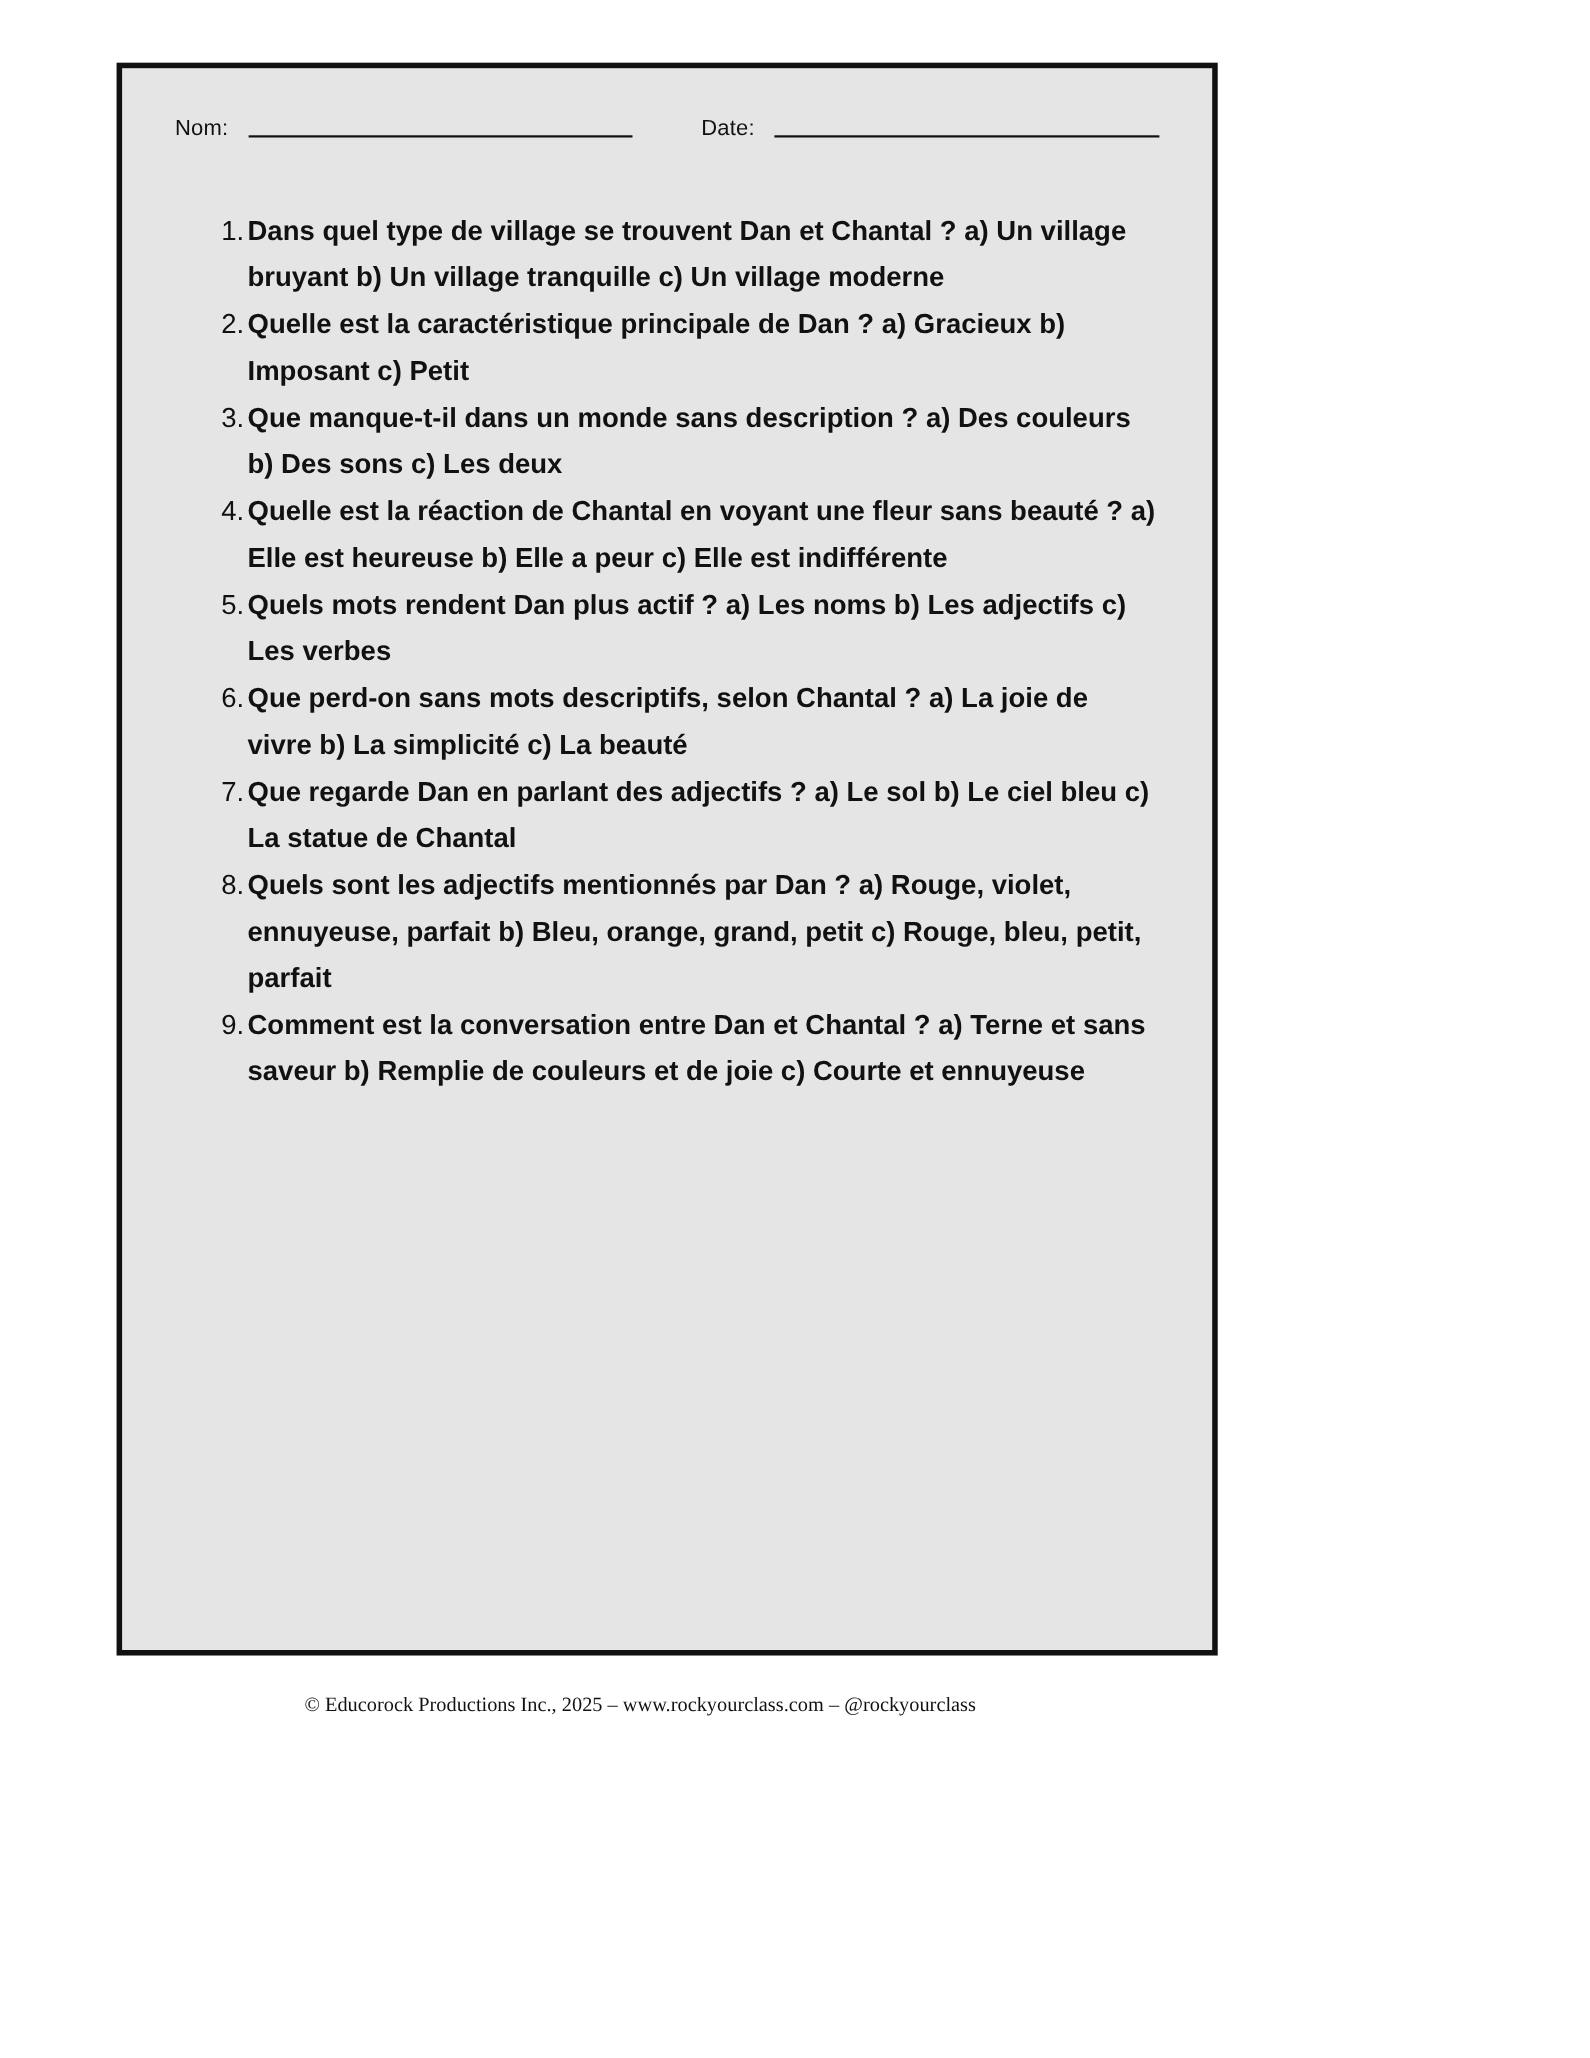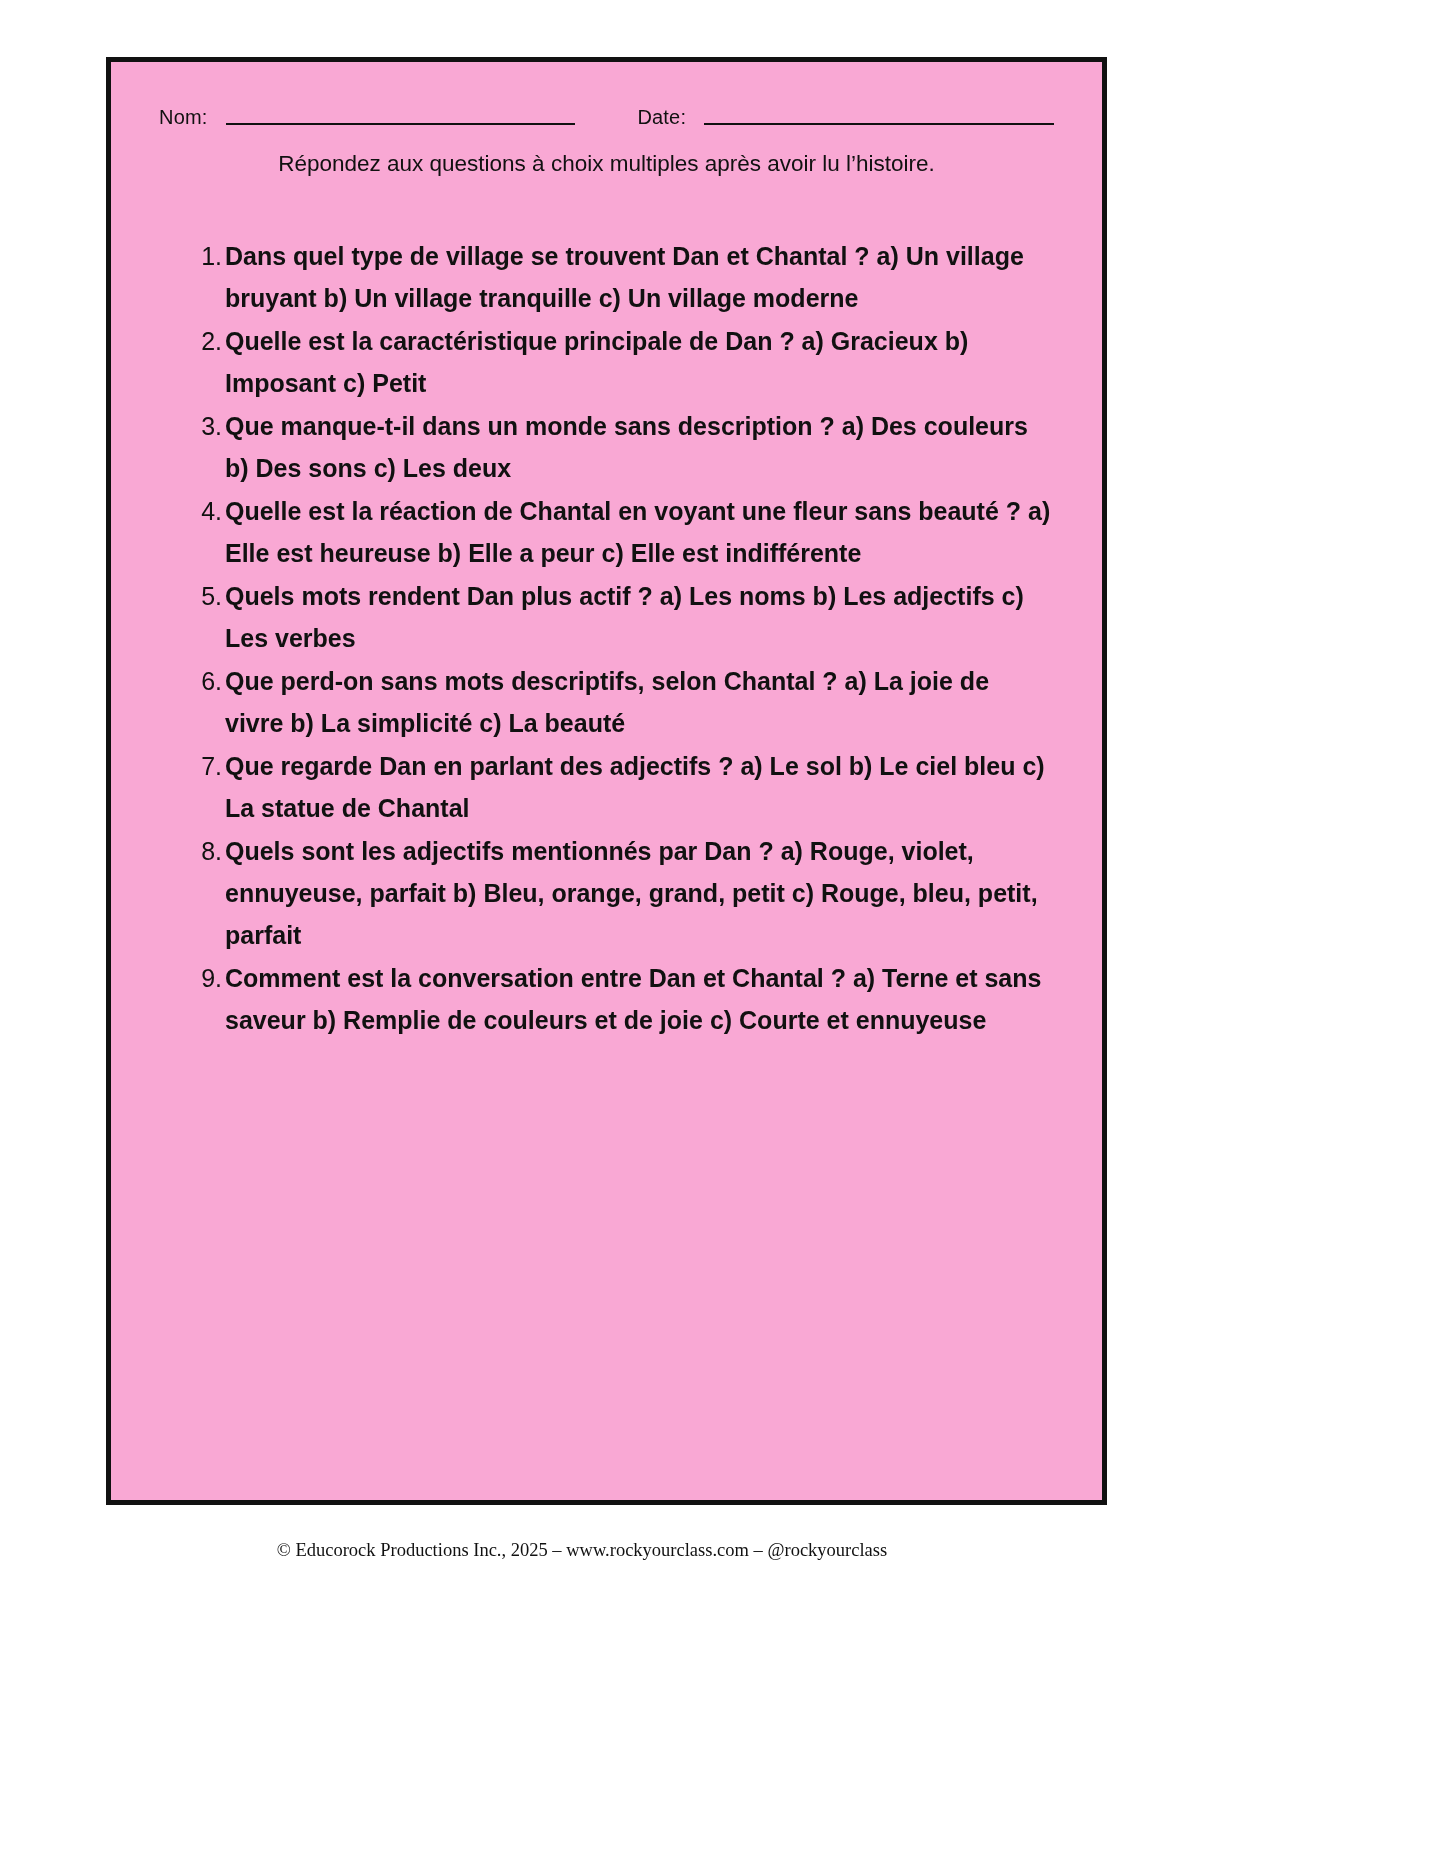--- a/index.html
+++ b/index.html
@@ -26,21 +26,21 @@
 
   
   .frame {
     position: absolute;
     left: 106px;
     top: 57px;
     width: 1001px;
     height: 1448px;
     border: 5px solid #111111;
     box-sizing: border-box;
-    background: #f9a8d4;
+    background: #e5e5e5;
   }
 
   .frame-inner {
     position: absolute;
     left: 0; top: 0; right: 0; bottom: 0;
     padding: 36px 48px 20px 48px;
     box-sizing: border-box;
   }
 
   
@@ -132,21 +132,20 @@
     <div class="frame-inner">
 
       <div class="meta-row">
         <span class="meta-label">Nom:</span>
         <span class="meta-line name-line"></span>
         <span class="date-spacer"></span>
         <span class="meta-label date-label">Date:</span>
         <span class="meta-line date-line"></span>
       </div>
 
-      <div class="subtitle">Répondez aux questions à choix multiples après avoir lu l’histoire.</div>
 
       <ul class="questions">
 
         <li class="q-item">
           <span class="q-num">1.</span>
           <span class="q-text">Dans quel type de village se trouvent Dan et Chantal ? a) Un village bruyant b) Un village tranquille c) Un village moderne</span>
         </li>
 
         <li class="q-item">
           <span class="q-num">2.</span>

